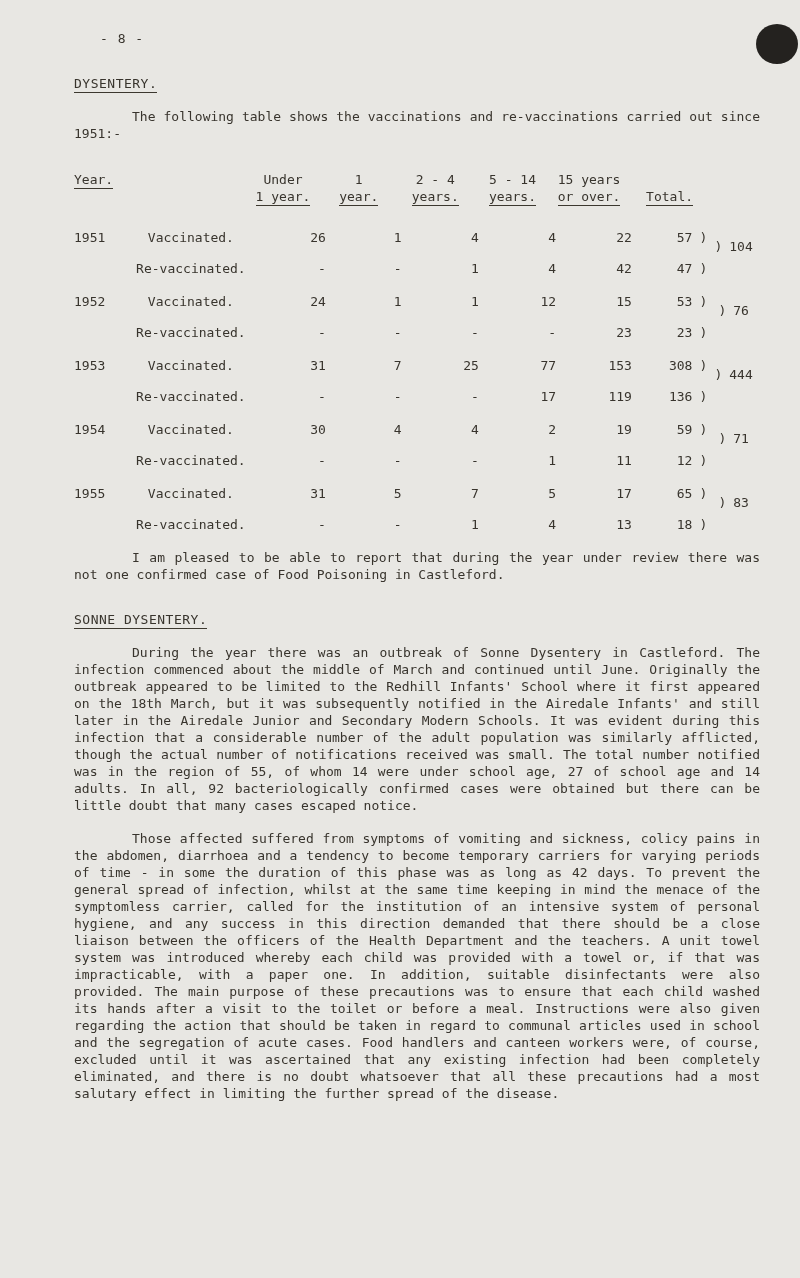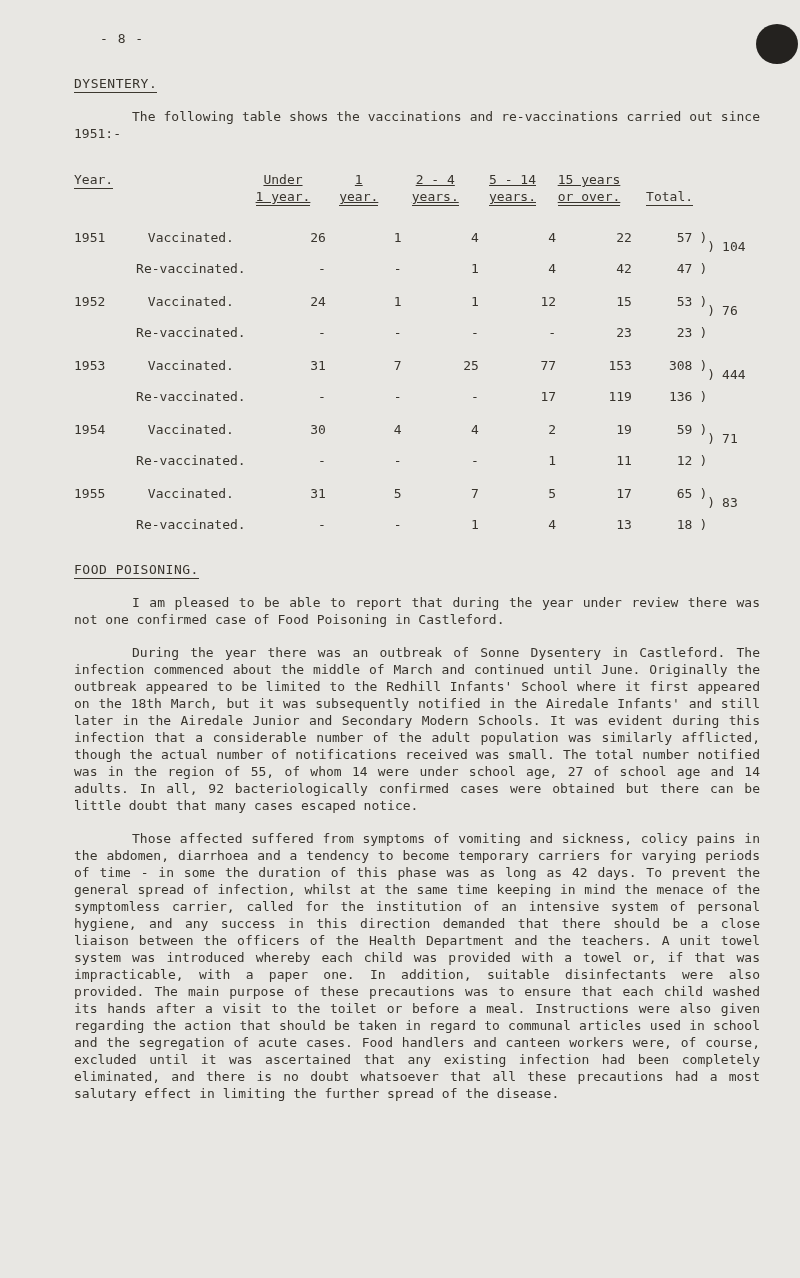--- a/index.html
+++ b/index.html
@@ -27,23 +27,23 @@
   .para { margin: 16px 0 0 0; text-indent: 58px; text-align: justify; }
 
   table.vacc { border-collapse: collapse; margin-top: 29px; width: 100%; }
   .vacc th, .vacc td { font-weight: normal; padding: 0; font-size: 13px; line-height: 17px; }
   .vacc thead th { vertical-align: bottom; text-align: center; padding-bottom: 8px; }
   .vacc thead th.c-year { text-align: left; vertical-align: top; }
   .h-top, .h-bot { height: 17px; }
   .c-year { width: 62px; text-align: left; }
   .c-lbl  { width: 126px; text-align: center; }
   .c-num  { width: 72px; text-align: right; padding-right: 24px; }
-  .vacc thead th.c-num { padding-right: 10px; text-decoration: underline; }
+  .vacc thead th.c-num { padding-right: 10px; }
   .c-tot  { width: 82px; text-align: right; }
-  .c-comb { width: 56px; text-align: left; vertical-align: middle; padding-left: 2px; }
+  .c-comb { width: 56px; text-align: center; vertical-align: middle; padding-left: 2px; }
   .grp tr.r1 td { padding-top: 16px; padding-bottom: 14px; }
   .c-tot .brace { margin-left: 7px; }
   .c-comb .comb-val { margin-left: 7px; }
 </style>
 </head>
 <body>
 
 <div class="page">
   <div class="blot"></div>
 
@@ -203,18 +203,18 @@
         <td class="c-num">-</td>
         <td class="c-num">-</td>
         <td class="c-num">1</td>
         <td class="c-num">4</td>
         <td class="c-num">13</td>
         <td class="c-tot"><span>18</span><span class="brace">)</span></td>
       </tr>
     </tbody>
   </table>
 
-  <div class="heading"><span class="u">FOOD POISONING.</span></div>
   <p class="para">I am pleased to be able to report that during the year under review there was not one confirmed case of Food Poisoning in Castleford.</p>
 
+  <div class="heading"><span class="u">SONNE DYSENTERY.</span></div>
   <p class="para">During the year there was an outbreak of Sonne Dysentery in Castleford. The infection commenced about the middle of March and continued until June. Originally the outbreak appeared to be limited to the Redhill Infants' School where it first appeared on the 18th March, but it was subsequently notified in the Airedale Infants' and still later in the Airedale Junior and Secondary Modern Schools. It was evident during this infection that a considerable number of the adult population was similarly afflicted, though the actual number of notifications received was small. The total number notified was in the region of 55, of whom 14 were under school age, 27 of school age and 14 adults. In all, 92 bacteriologically confirmed cases were obtained but there can be little doubt that many cases escaped notice.</p>
   <p class="para">Those affected suffered from symptoms of vomiting and sickness, colicy pains in the abdomen, diarrhoea and a tendency to become temporary carriers for varying periods of time - in some the duration of this phase was as long as 42 days. To prevent the general spread of infection, whilst at the same time keeping in mind the menace of the symptomless carrier, called for the institution of an intensive system of personal hygiene, and any success in this direction demanded that there should be a close liaison between the officers of the Health Department and the teachers. A unit towel system was introduced whereby each child was provided with a towel or, if that was impracticable, with a paper one. In addition, suitable disinfectants were also provided. The main purpose of these precautions was to ensure that each child washed its hands after a visit to the toilet or before a meal. Instructions were also given regarding the action that should be taken in regard to communal articles used in school and the segregation of acute cases. Food handlers and canteen workers were, of course, excluded until it was ascertained that any existing infection had been completely eliminated, and there is no doubt whatsoever that all these precautions had a most salutary effect in limiting the further spread of the disease.</p>
 </div>
 
 </body></html>

